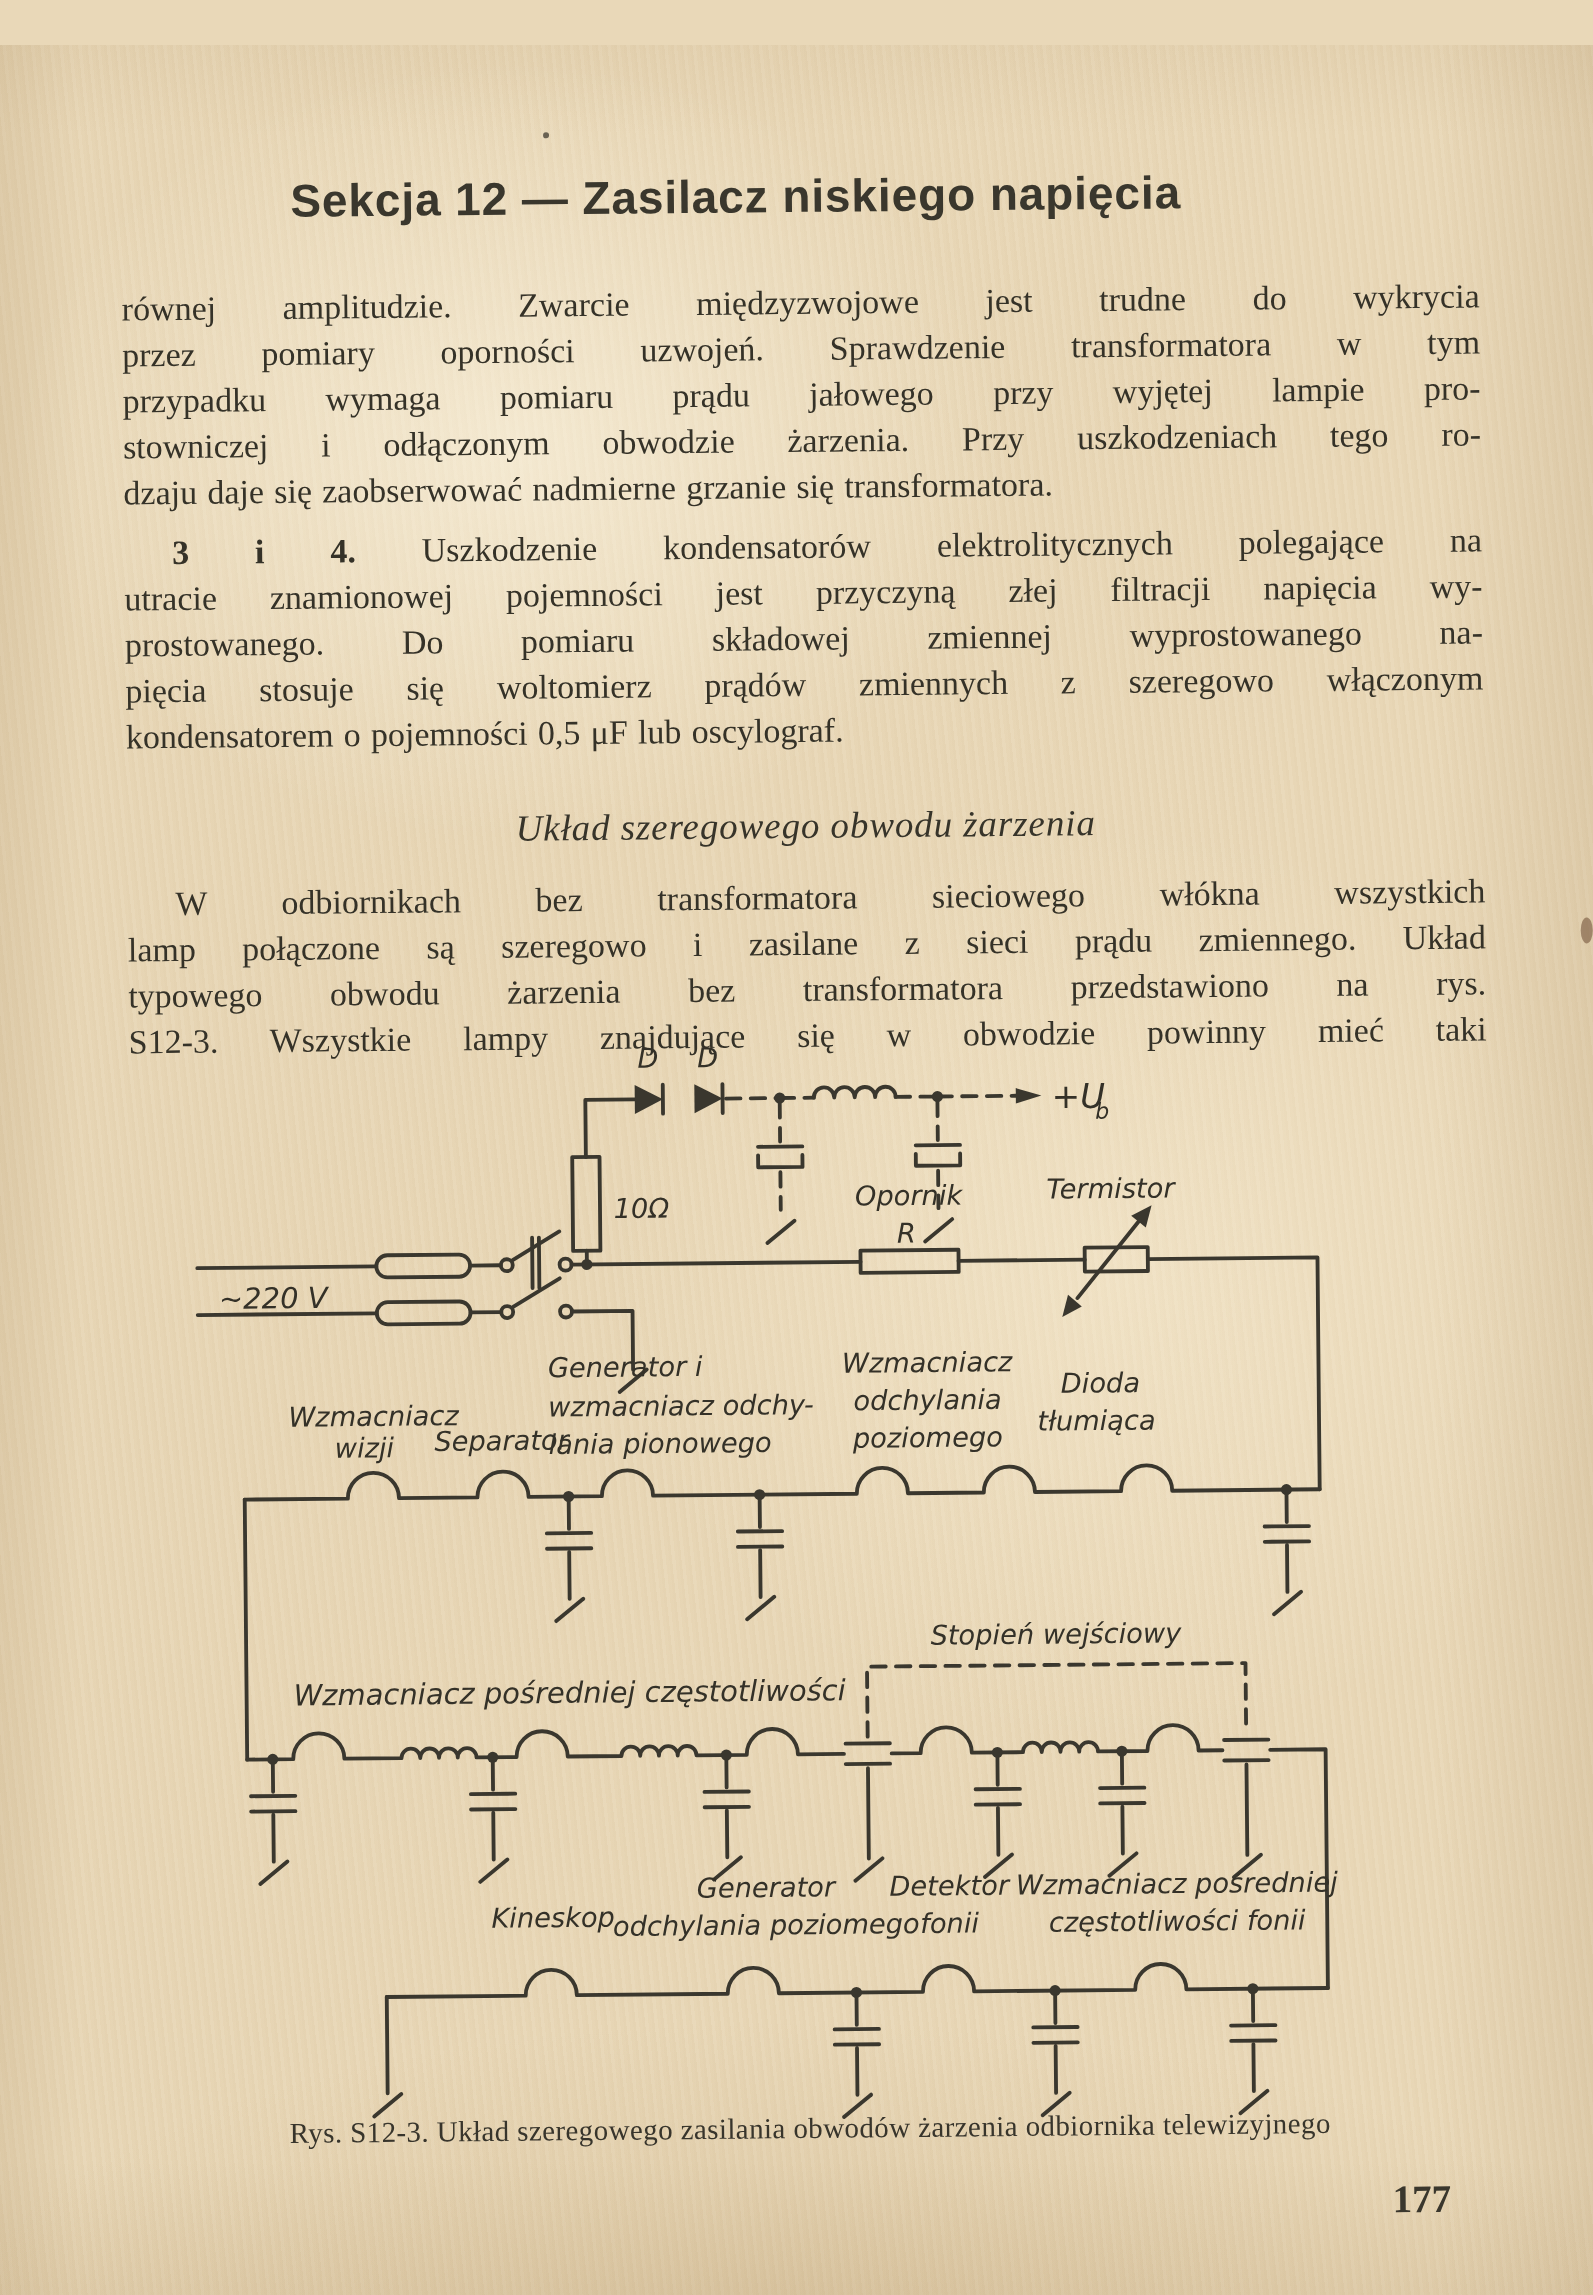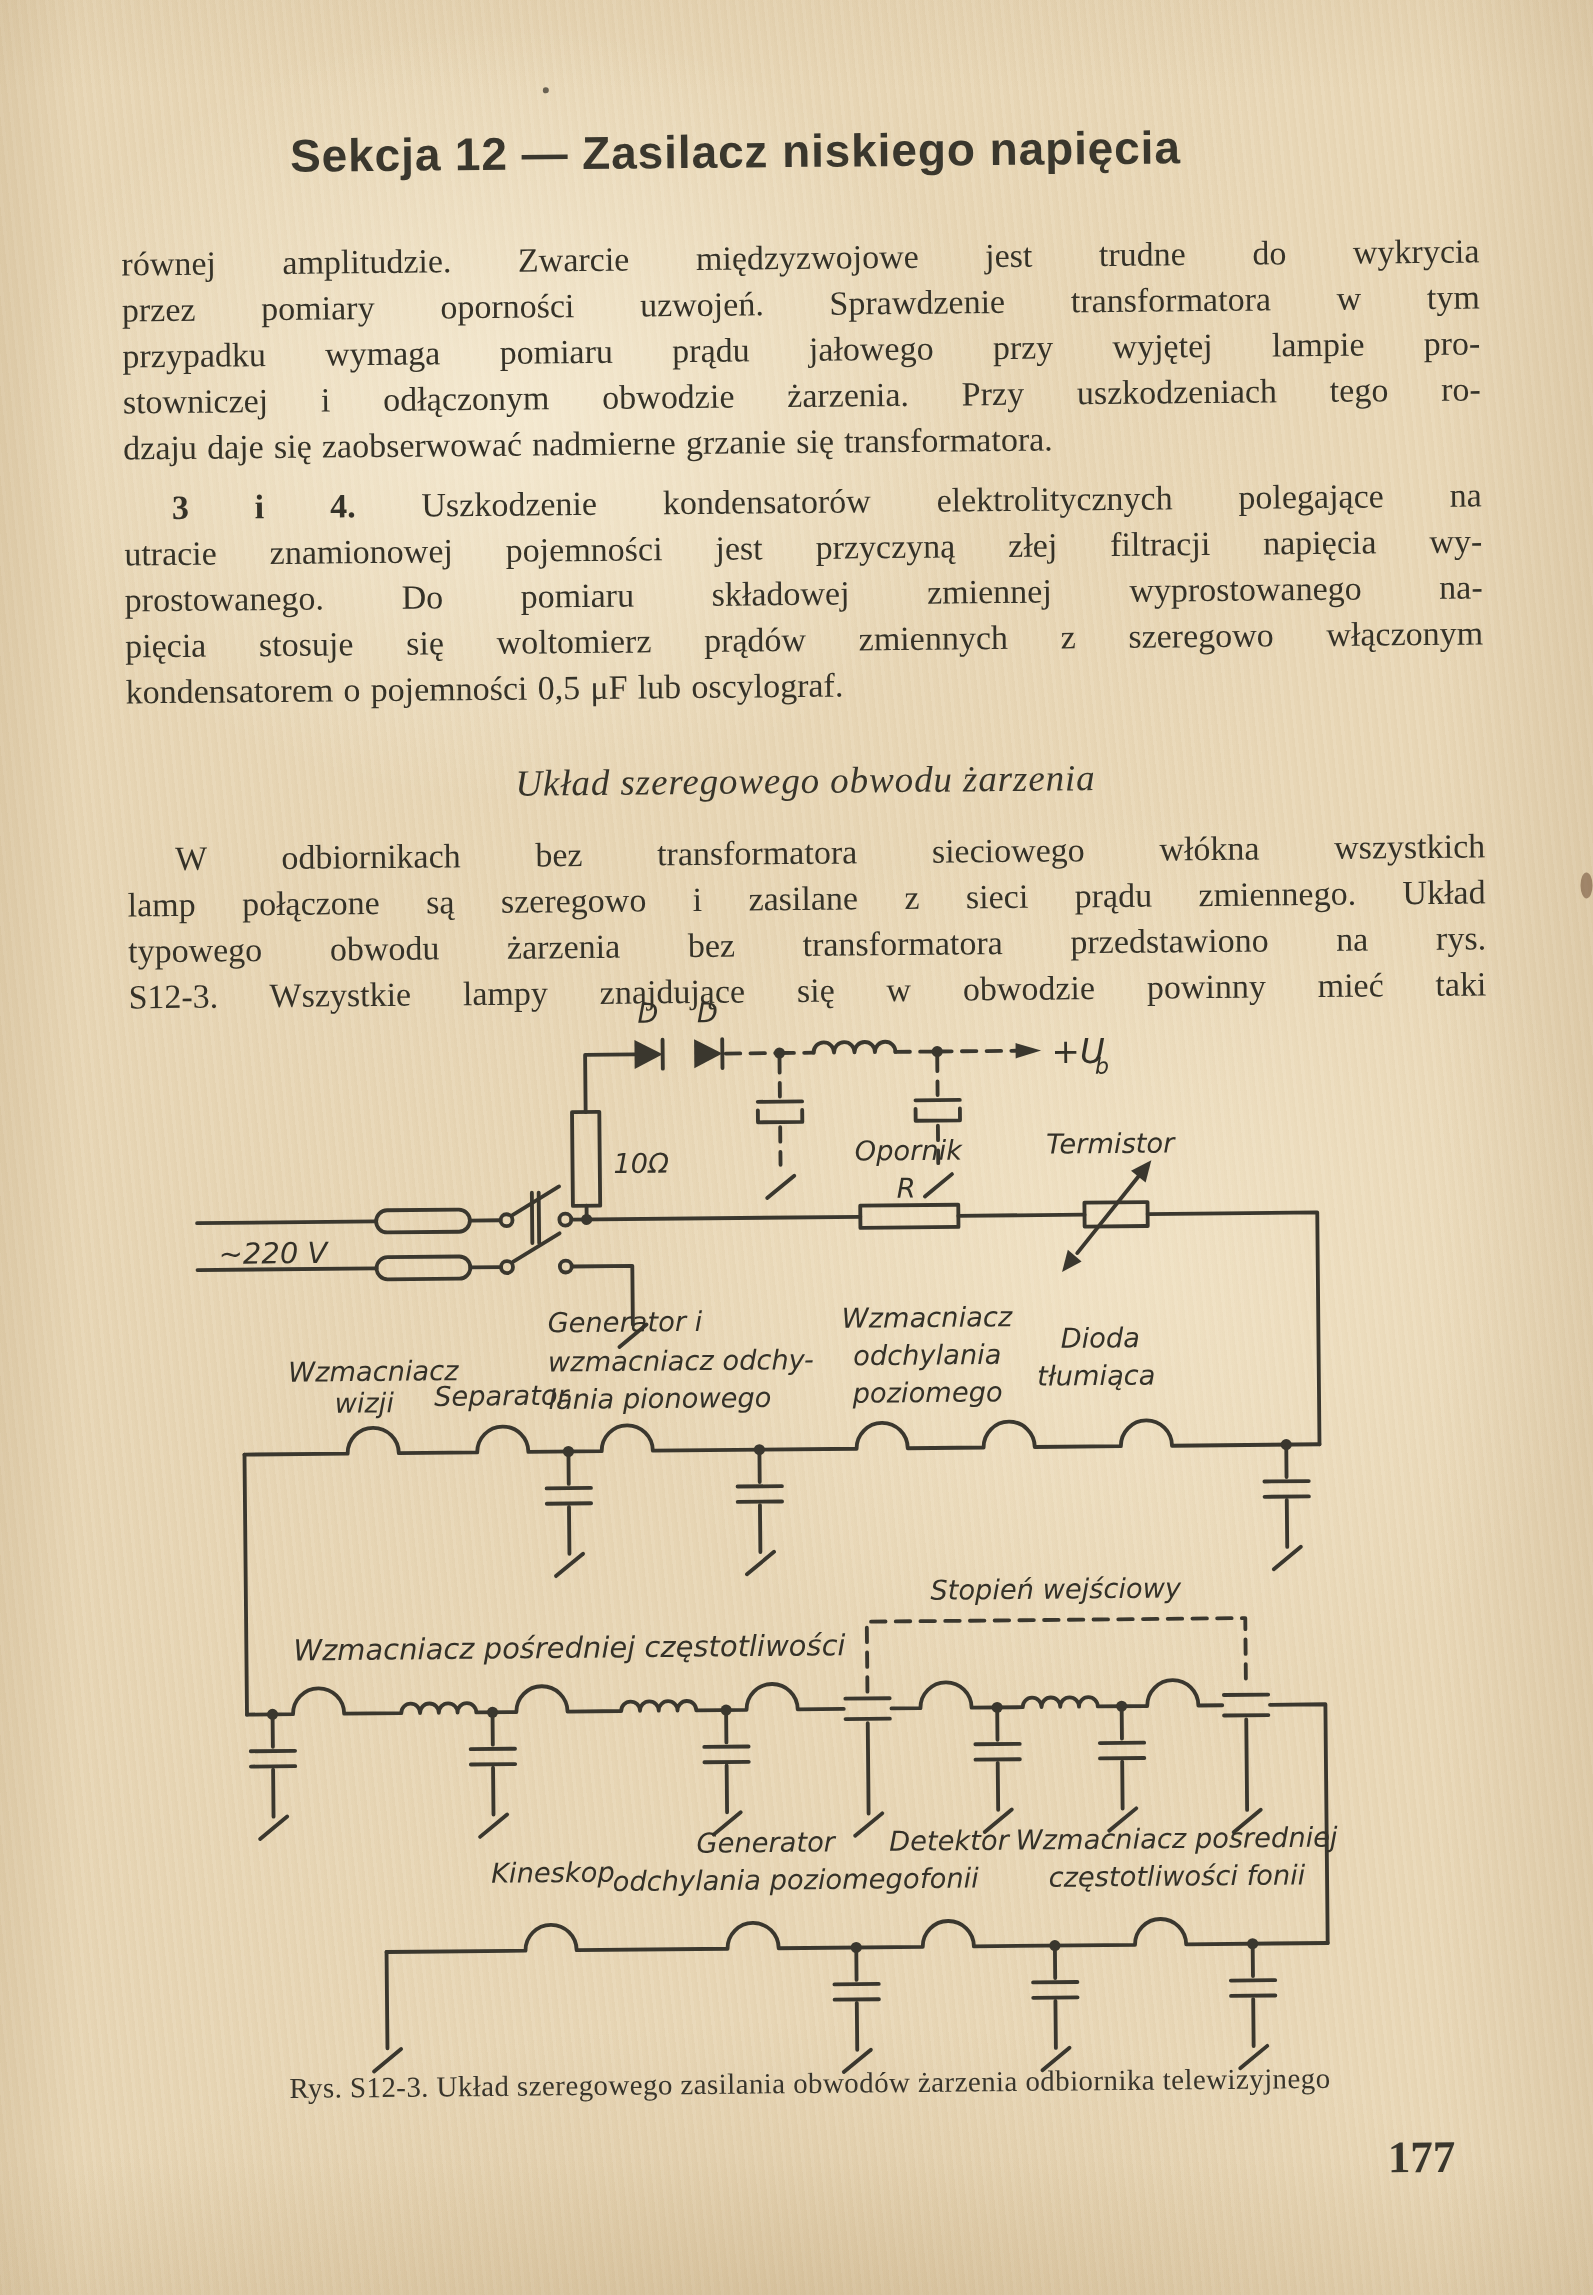--- a/index.html
+++ b/index.html
@@ -10,20 +10,21 @@
   }
   .sheet{
     position:absolute;inset:0;
     background:
       radial-gradient(ellipse 767px 597px at 32% 18%, rgba(255,249,232,0.55), rgba(255,249,232,0) 65%),
       radial-gradient(ellipse 853px 767px at 70% 55%, rgba(252,242,218,0.40), rgba(252,242,218,0) 60%),
       radial-gradient(ellipse 1194px 426px at 50% 101%, rgba(166,132,82,0.16), rgba(166,132,82,0) 70%),
       linear-gradient(90deg, rgba(150,118,70,0.14), rgba(150,118,70,0.02) 5%, rgba(150,118,70,0) 90%, rgba(140,108,64,0.12)),
       linear-gradient(0deg, rgba(150,118,70,0.10), rgba(150,118,70,0) 6%, rgba(150,118,70,0) 96%, rgba(150,118,70,0.06)),
       repeating-linear-gradient(84deg, rgba(196,168,120,0.07) 0 2.6px, rgba(255,250,238,0.05) 2.6px 6px, rgba(210,184,138,0.05) 6px 9.4px);
+    margin-top: 45px;
   }
   .tilt{position:absolute;inset:0;transform:rotate(-0.55deg);transform-origin:50% 50%;}
   .title{
     position:absolute;left:130px;top:124px;width:1358px;
     text-align:center;padding-right:128px;box-sizing:border-box;
     font-family:"Liberation Sans", sans-serif;
     font-size:46px;font-weight:bold;letter-spacing:0.9px;color:#3a372d;
   }
   .textcol{position:absolute;left:130px;top:235px;width:1358px;color:#353228;}
   .para{font-size:34px;line-height:46px;}
@@ -37,21 +38,21 @@
     margin-top:48px;height:51px;
     font-style:italic;font-size:37px;line-height:48px;text-align:center;
     color:#37342a; letter-spacing:0.9px;
   }
   .caption{
     position:absolute;left:119px;top:2067px;width:1364px;
     font-size:29px;color:#38352c;text-align:center;letter-spacing:0.4px;
   }
   .pageno{
     position:absolute;left:1361px;top:2137px;width:102px;
-    font-size:45px;font-weight:bold;color:#3a372d;text-align:center;
+    font-size:39px;font-weight:bold;color:#3a372d;text-align:center;
   }
   svg.diagram{position:absolute;left:0;top:0;width:1594px;height:2295px;}
   svg .wire{stroke:#3a372e;stroke-width:4.5;fill:none;stroke-linecap:round;stroke-linejoin:round;}
   svg .dash{stroke-dasharray:17 12;}
   svg .dot{fill:#3a372e;stroke:none;}
   svg .fillink{fill:#3a372e;stroke:none;}
   svg text{stroke:none;fill:#343128;font-family:"DejaVu Sans", sans-serif;font-style:italic;font-size:32px;text-anchor:middle;}
   svg text.s{text-anchor:start;}
   svg text.big{font-size:40px;}
   svg text.small{font-size:26px;}

